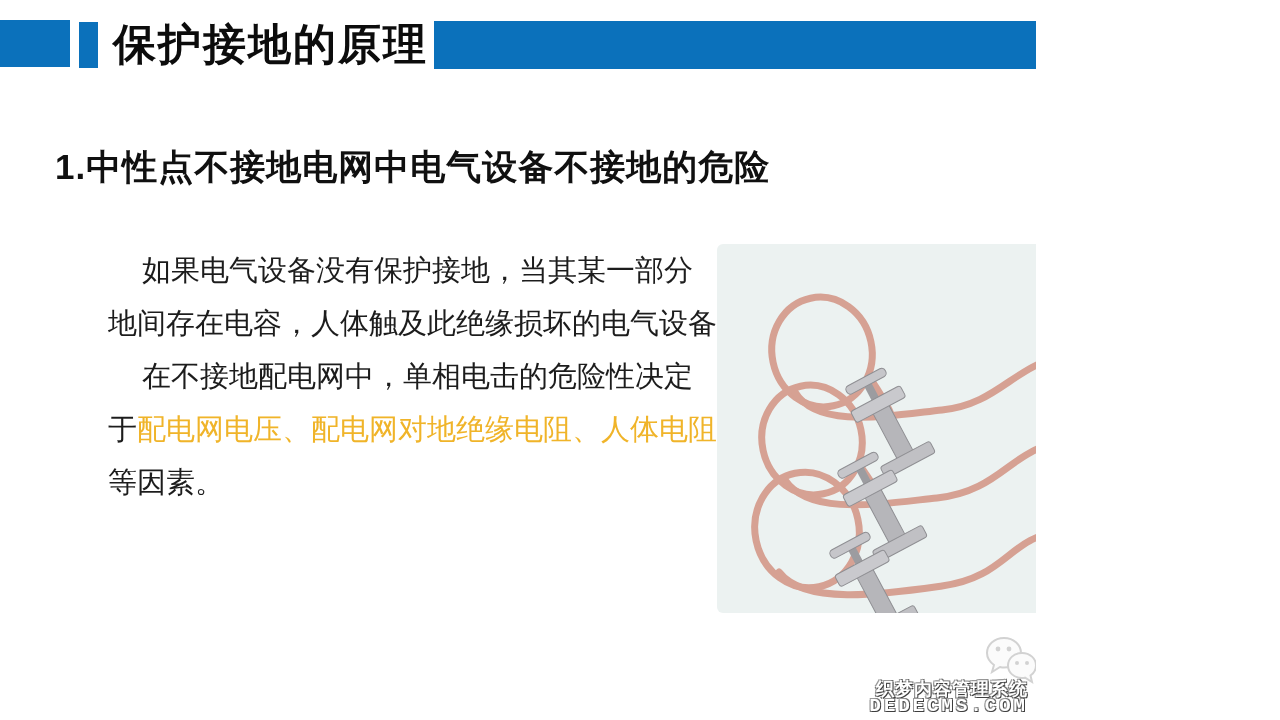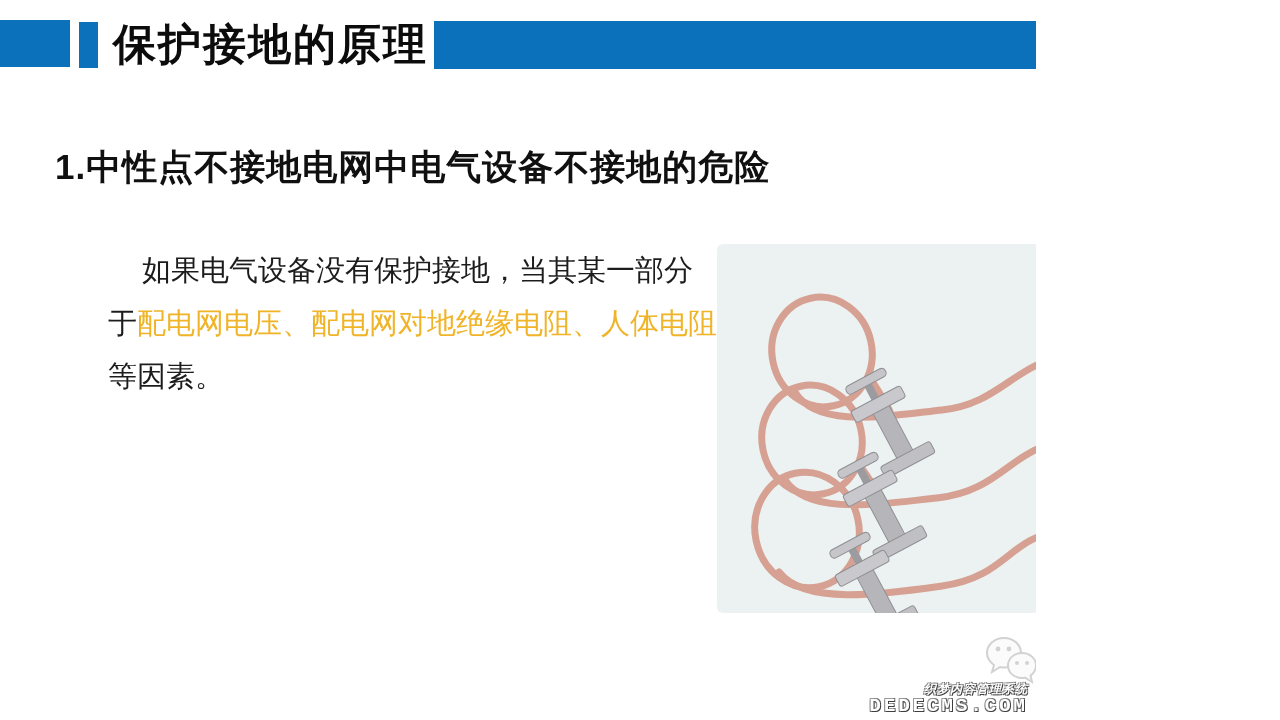--- a/index.html
+++ b/index.html
@@ -41,43 +41,44 @@
   .wm-icon { position:absolute; left:984px; top:634px; width:56px; height:54px; }
   .wm-text {
     position:absolute; left:1044px; top:640px; font-size:33px; font-weight:bold;
     letter-spacing:3px; white-space:nowrap;
     color:#4c1d95; text-shadow:1px 1px 0 #c3c3c3, -1px -1px 0 #ffffff;
   }
 
   
   .cms { position:absolute; right:8px; top:681px; text-align:right; font-weight:bold; color:#ffffff; }
   .cms-name {
-    font-size:12px; letter-spacing:1px; line-height:17px;
+    font-size:18px; letter-spacing:1px; line-height:17px;
     text-shadow:1px 1px 0 #3f3f3f, -1px -1px 0 #9a9a9a, 1px -1px 0 #6e6e6e, -1px 1px 0 #6e6e6e;
-    font-style:italic;
   }
   .cms-domain {
     font-size:19px; letter-spacing:3px; line-height:16px; font-family:"Liberation Mono", monospace;
     text-shadow:1px 1px 0 #3f3f3f, -1px -1px 0 #9a9a9a, 1px -1px 0 #6e6e6e, -1px 1px 0 #6e6e6e;
   }
 </style>
 </head>
 <body>
 
 <div class="slide">
 
   <div class="hdr-block"></div>
   <div class="hdr-tick"></div>
   <div class="hdr-title">保护接地的原理</div>
   <div class="hdr-bar"></div>
 
   <div class="heading">1.中性点不接地电网中电气设备不接地的危险</div>
 
   <div class="body-text">
     <div class="line indent">如果电气设备没有保护接地，当其某一部分</div>
+    <div class="line">地间存在电容，人体触及此绝缘损坏的电气设备</div>
+    <div class="line indent">在不接地配电网中，单相电击的危险性决定</div>
     <div class="line"><span>于</span><span class="hl">配电网电压、配电网对地绝缘电阻、人体电阻</span></div>
     <div class="line">等因素。</div>
   </div>
 
   <div class="photo">
     <svg width="517" height="369" viewBox="0 0 517 369">
 
       <g stroke="#d6a193" stroke-width="7" fill="none" stroke-linecap="round">
 
         <ellipse cx="105" cy="108" rx="50" ry="55" transform="rotate(-12 105 108)"></ellipse>

